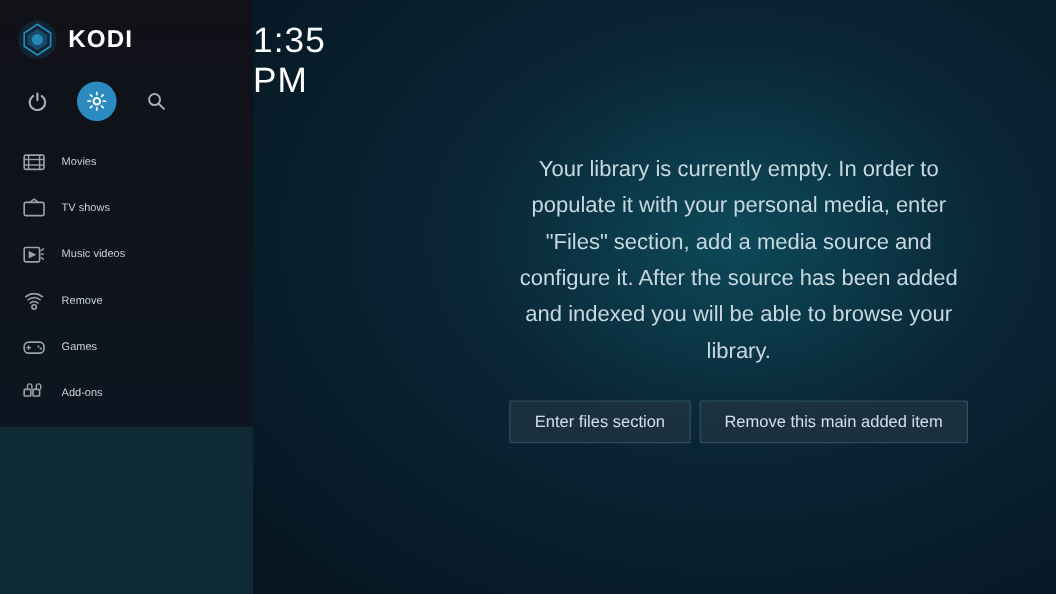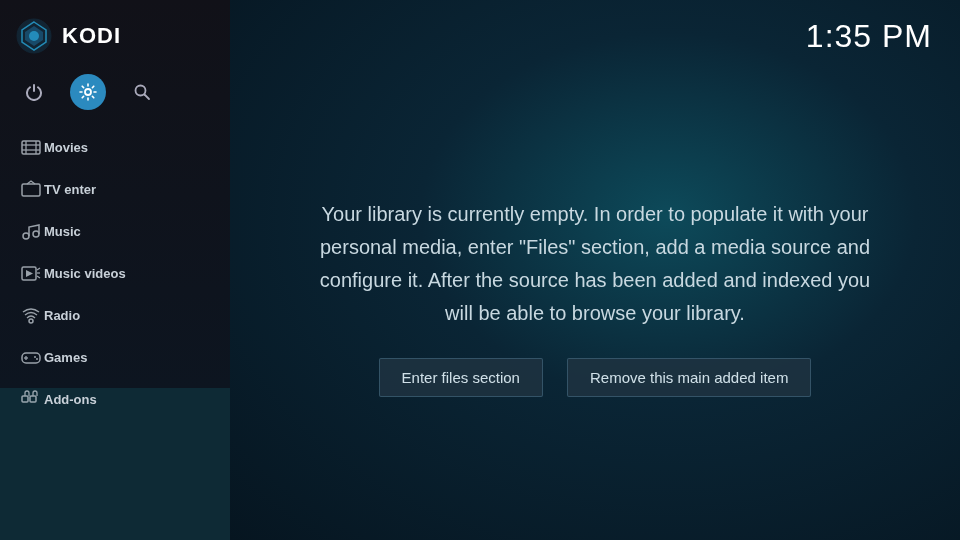--- a/index.html
+++ b/index.html
@@ -70,44 +70,44 @@
 
     .nav-list {
       display: flex;
       flex-direction: column;
       flex: 1;
     }
 
     .nav-item {
       display: flex;
       align-items: center;
-      gap: 2px;
+      gap: 14px;
       padding: 10px 20px;
       cursor: pointer;
       color: #c8d0d8;
-      font-size: 13px;
-      font-weight: 700;
+      font-size: 10px;
+      font-weight: 400;
       transition: background 0.15s;
     }
 
     .nav-icon {
       width: 22px;
       height: 22px;
       flex-shrink: 0;
       display: flex;
       align-items: center;
       justify-content: center;
       opacity: 0.75;
     }
 
     
     .main-content {
       flex: 1;
       display: flex;
-      flex-direction: column;
+      flex-direction: row;
       background: radial-gradient(ellipse at 60% 40%, #0d4a5a 0%, #0a2535 40%, #061520 100%);
       position: relative;
     }
 
     .top-bar {
       display: flex;
       justify-content: flex-end;
       padding: 18px 28px 0 0;
     }
 
@@ -131,21 +131,21 @@
       text-align: center;
       color: #c8d8e0;
       font-size: 20px;
       line-height: 1.65;
       max-width: 680px;
       margin-bottom: 28px;
     }
 
     .button-row {
       display: flex;
-      gap: 24px;
+      gap: 8px;
       justify-content: space-between;
     }
 
     .action-btn {
       padding: 10px 22px;
       background: rgba(30, 50, 65, 0.85);
       border: 1px solid rgba(100, 150, 180, 0.35);
       color: #d0e0e8;
       font-size: 15px;
       cursor: pointer;
@@ -211,33 +211,23 @@
       <span>Movies</span>
     </li>
 
     <li class="nav-item">
       <span class="nav-icon">
         <svg width="22" height="22" viewBox="0 0 22 22">
             <rect x="2" y="6" width="18" height="12" rx="1.5" fill="none" stroke="#c8d0d8" stroke-width="1.5"></rect>
             <path d="M7 6 L11 3 L15 6" fill="none" stroke="#c8d0d8" stroke-width="1.3"></path>
           </svg>
       </span>
-      <span>TV enter</span>
-    </li>
-
-    <li class="nav-item">
-      <span class="nav-icon">
-        <svg width="22" height="22" viewBox="0 0 22 22">
-            <circle cx="6" cy="16" r="3" fill="none" stroke="#c8d0d8" stroke-width="1.5"></circle>
-            <circle cx="16" cy="14" r="3" fill="none" stroke="#c8d0d8" stroke-width="1.5"></circle>
-            <path d="M9 16V7l10-2v9" fill="none" stroke="#c8d0d8" stroke-width="1.5"></path>
-          </svg>
-      </span>
-      <span>Music</span>
-    </li>
+      <span>TV shows</span>
+    </li>
+
 
     <li class="nav-item">
       <span class="nav-icon">
         <svg width="22" height="22" viewBox="0 0 22 22">
             <rect x="2" y="5" width="14" height="13" rx="1.5" fill="none" stroke="#c8d0d8" stroke-width="1.5"></rect>
             <polygon points="6,8 6,15 13,11.5" fill="#c8d0d8"></polygon>
             <line x1="17" y1="8" x2="20" y2="6" stroke="#c8d0d8" stroke-width="1.3"></line>
             <line x1="17" y1="11" x2="20" y2="11" stroke="#c8d0d8" stroke-width="1.3"></line>
             <line x1="17" y1="14" x2="20" y2="16" stroke="#c8d0d8" stroke-width="1.3"></line>
           </svg>
@@ -248,21 +238,21 @@
 
     <li class="nav-item">
       <span class="nav-icon">
         <svg width="22" height="22" viewBox="0 0 22 22">
             <path d="M3 8 Q11 2 19 8" fill="none" stroke="#c8d0d8" stroke-width="1.5"></path>
             <path d="M5 11 Q11 6 17 11" fill="none" stroke="#c8d0d8" stroke-width="1.3"></path>
             <path d="M7 14 Q11 10 15 14" fill="none" stroke="#c8d0d8" stroke-width="1.3"></path>
             <circle cx="11" cy="17" r="2" fill="none" stroke="#c8d0d8" stroke-width="1.5"></circle>
           </svg>
       </span>
-      <span>Radio</span>
+      <span>Remove</span>
     </li>
 
     <li class="nav-item">
       <span class="nav-icon">
         <svg width="22" height="22" viewBox="0 0 22 22">
             <rect x="2" y="7" width="18" height="10" rx="4" fill="none" stroke="#c8d0d8" stroke-width="1.5"></rect>
             <line x1="6" y1="10" x2="6" y2="14" stroke="#c8d0d8" stroke-width="1.3"></line>
             <line x1="4" y1="12" x2="8" y2="12" stroke="#c8d0d8" stroke-width="1.3"></line>
             <circle cx="15" cy="11" r="1" fill="#c8d0d8"></circle>
             <circle cx="17" cy="13" r="1" fill="#c8d0d8"></circle>

